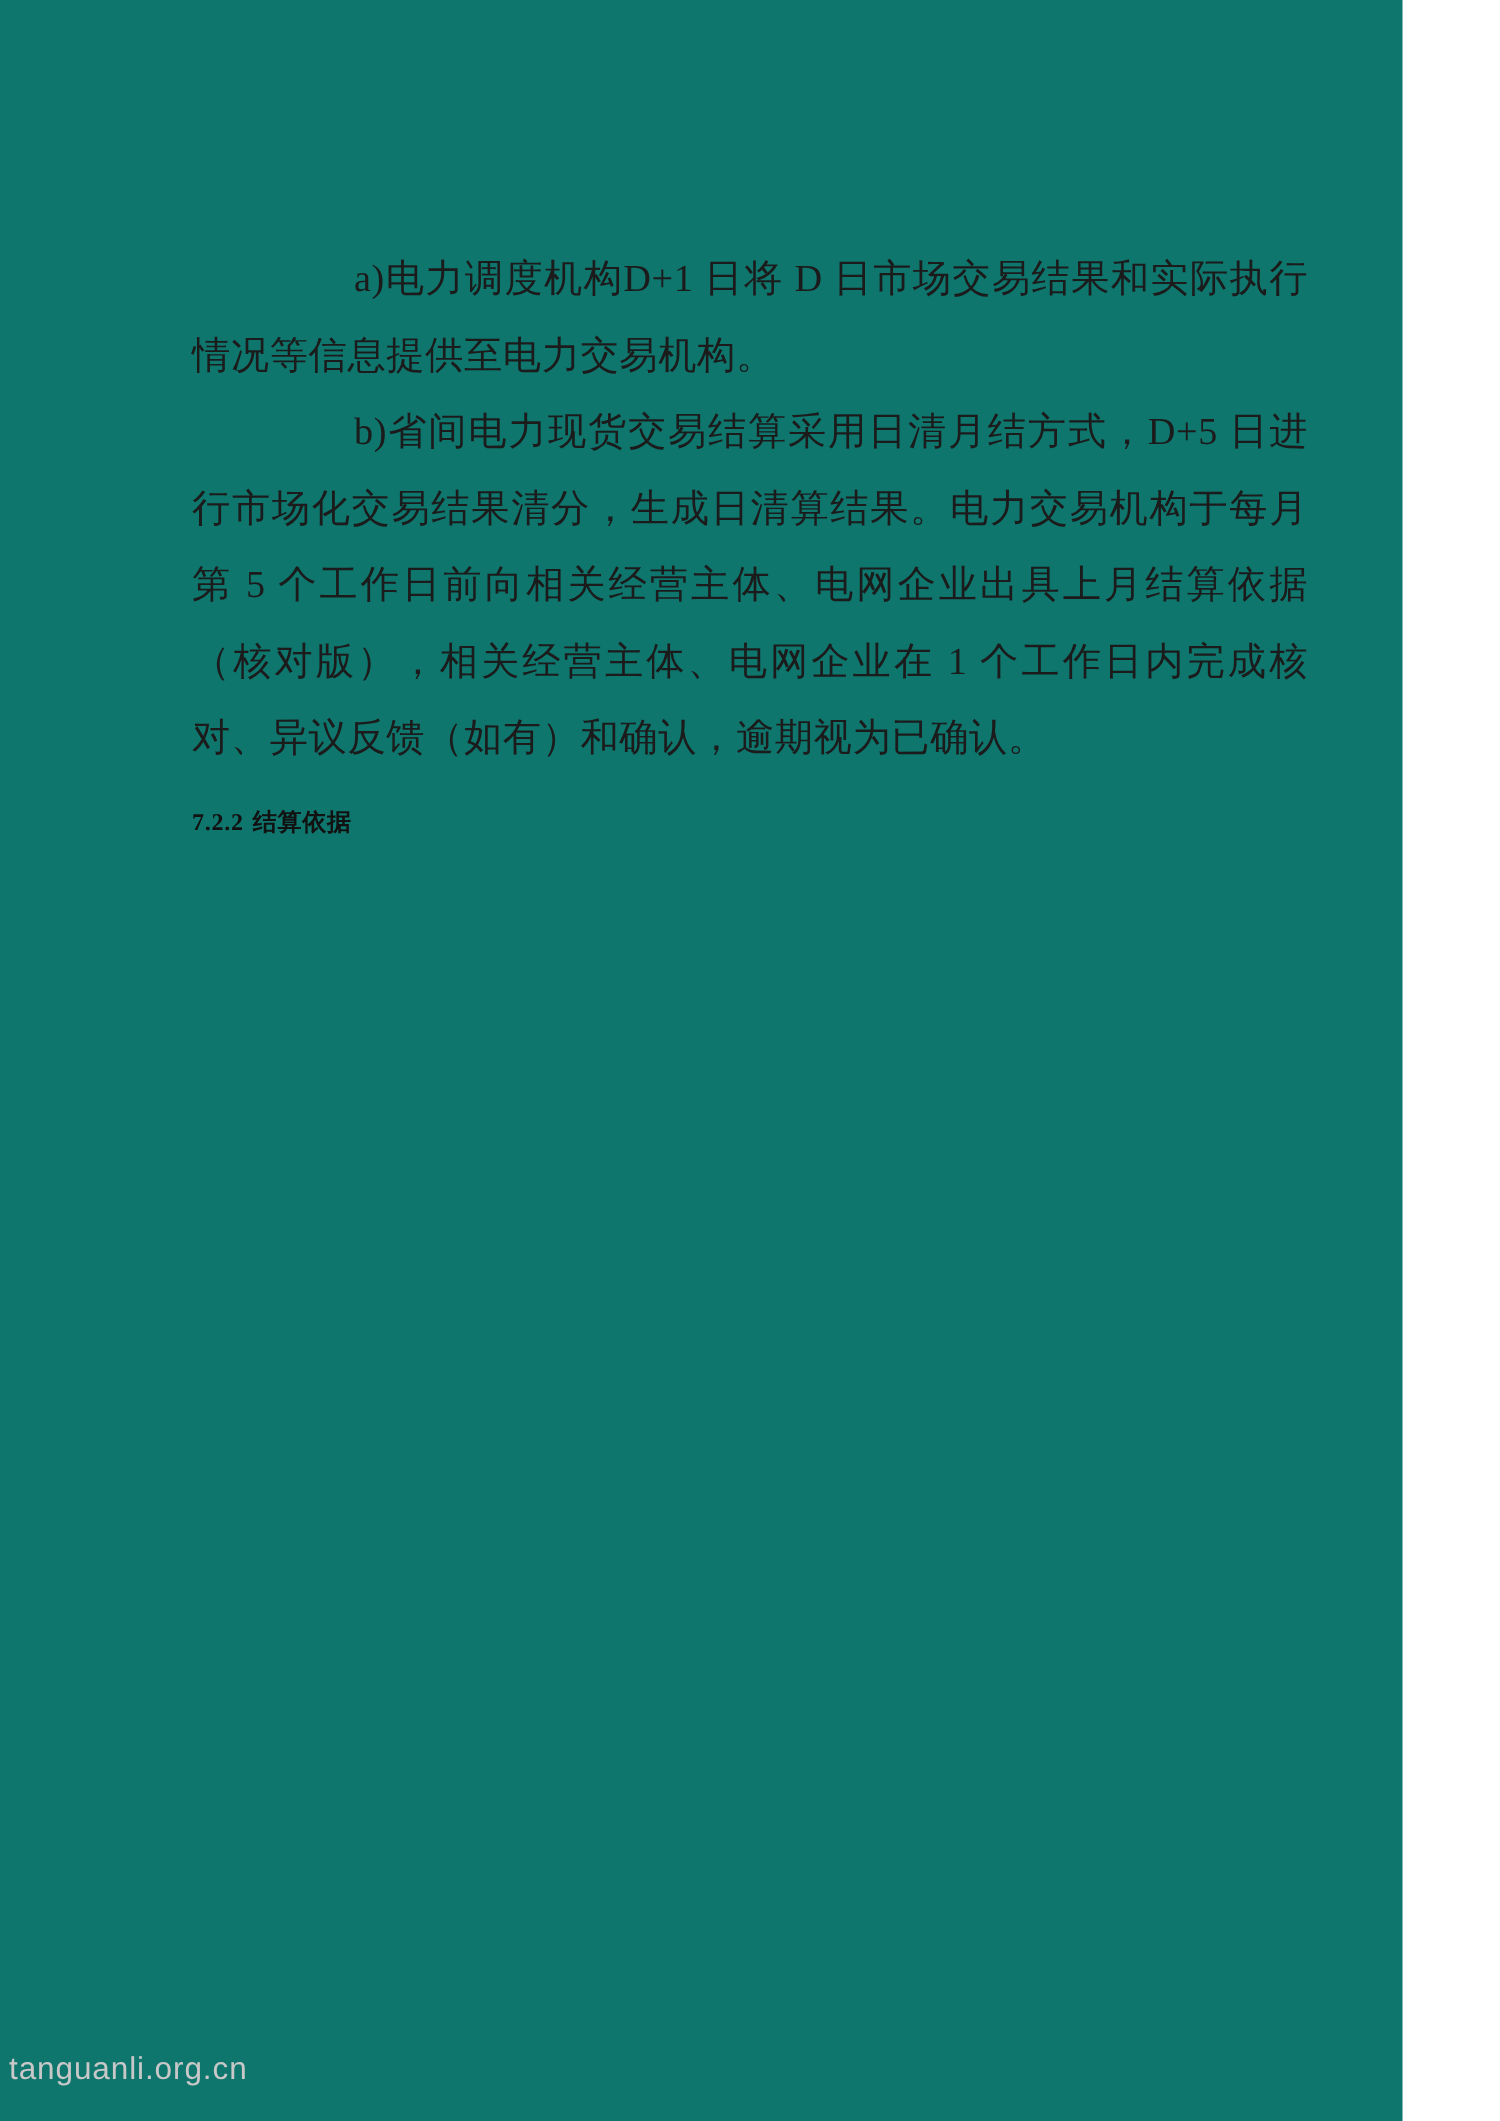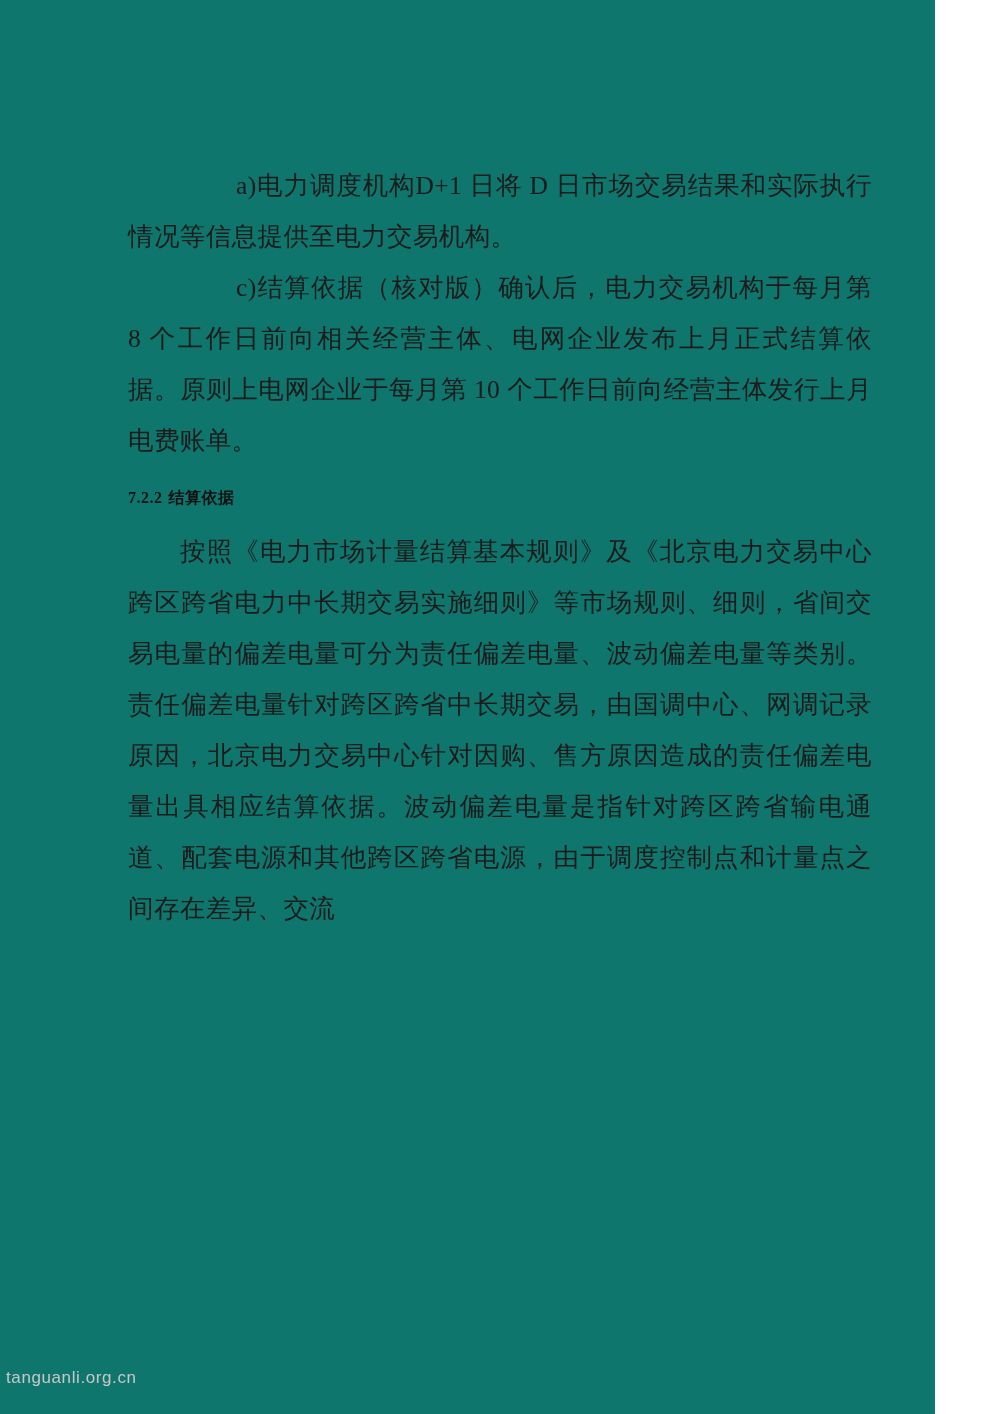--- a/index.html
+++ b/index.html
@@ -70,41 +70,40 @@
     letter-spacing: 2px;
   }
   .folio .dash {
     margin: 0 12px;
   }
   .watermark {
     position: absolute;
     left: 6px;
     top: 1368px;
     font-family: "Liberation Sans", sans-serif;
-    font-size: 17px;
+    font-size: 21px;
     color: #c8c8c8;
     letter-spacing: 0.6px;
   }
   .para + .para { margin-top: 0; }
 </style>
 </head>
 <body>
 
 <div class="page">
 
   <div class="content">
 
     <p class="para indent-list"><span class="label">a)</span><span>电力调度机构D+1 日将 D 日市场交易结果和实际执行情况等信息提供至电力交易机构。</span></p>
 
+    <p class="para indent-list"><span class="label">b)</span><span>省间电力现货交易结算采用日清月结方式，D+5 日进行市场化交易结果清分，生成日清算结果。电力交易机构于每月第 5 个工作日前向相关经营主体、电网企业出具上月结算依据（核对版），相关经营主体、电网企业在 1 个工作日内完成核对、异议反馈（如有）和确认，逾期视为已确认。</span></p>
 
-    <p class="para indent-list"><span class="label">c)</span><span>结算依据（核对版）确认后，电力交易机构于每月第 8 个工作日前向相关经营主体、电网企业发布上月正式结算依据。原则上电网企业于每月第 10 个工作日前向经营主体发行上月电费账单。</span></p>
 
     <h2 class="heading"><span class="num">7.2.2</span><span>结算依据</span></h2>
 
 
-    <p class="para indent-body">按照《电力市场计量结算基本规则》及《北京电力交易中心跨区跨省电力中长期交易实施细则》等市场规则、细则，省间交易电量的偏差电量可分为责任偏差电量、波动偏差电量等类别。责任偏差电量针对跨区跨省中长期交易，由国调中心、网调记录原因，北京电力交易中心针对因购、售方原因造成的责任偏差电量出具相应结算依据。波动偏差电量是指针对跨区跨省输电通道、配套电源和其他跨区跨省电源，由于调度控制点和计量点之间存在差异、交流</p>
 
   </div>
 
 
   <div class="watermark">tanguanli.org.cn</div>
 
 </div>
 
 </body></html>

